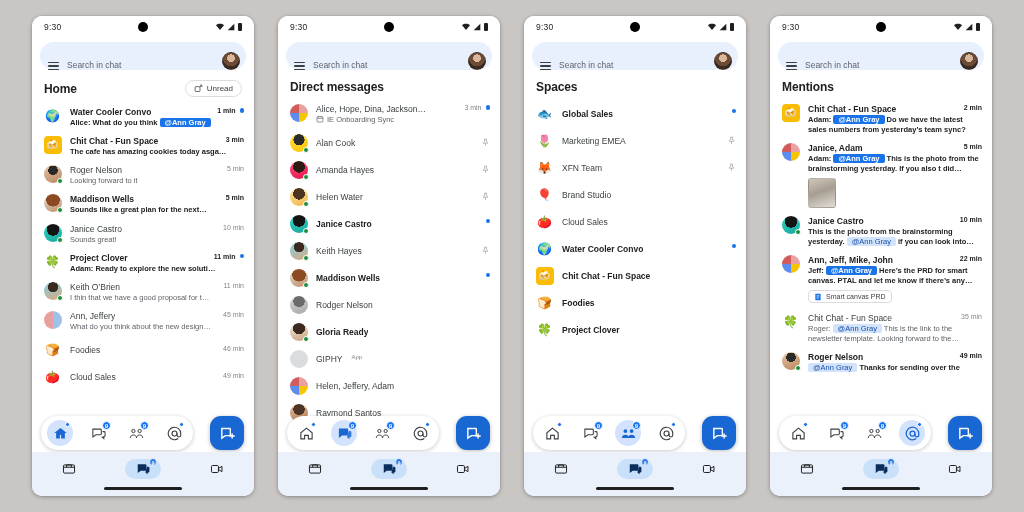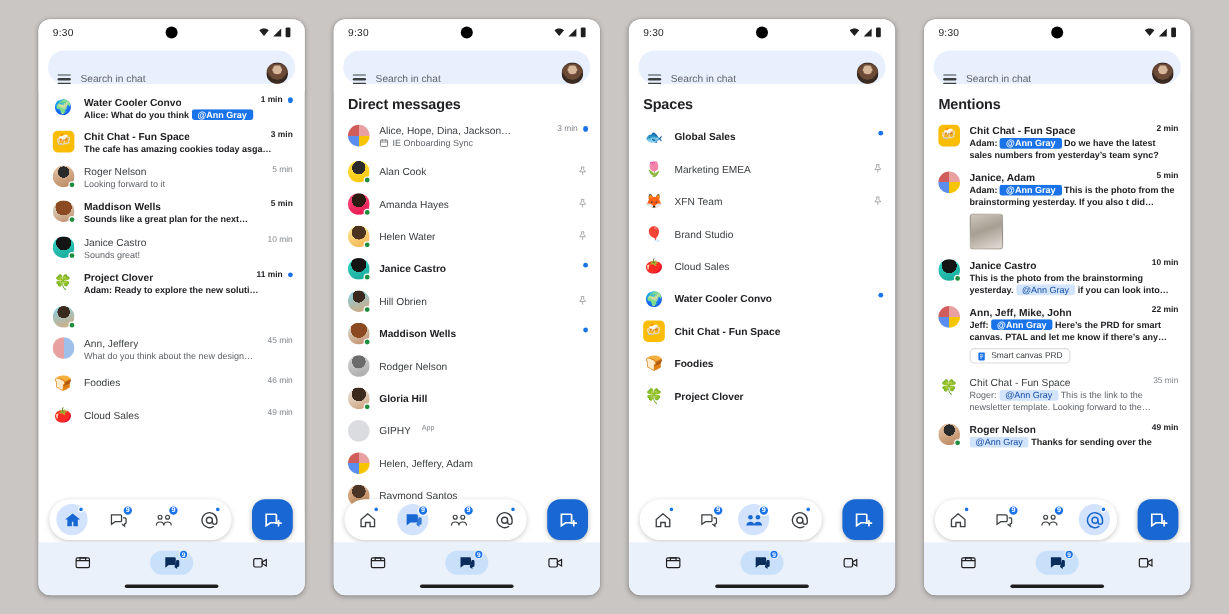--- a/index.html
+++ b/index.html
@@ -202,20 +202,31 @@
         <div class="searchbar">
           <div class="hamburger">
             <i></i>
             <i></i>
             <i></i>
           </div>
           <div class="search-ph">Search in chat</div>
           <div class="avatar-sm"></div>
         </div>
       </div>
+      <div class="sechead">
+        <div class="sectitle">Home</div>
+        <div class="unread-btn">
+          <svg viewBox="0 0 24 24" fill="none" stroke="#3c4043" stroke-width="2">
+            <rect x="3" y="7" width="13" height="13" rx="2"></rect>
+            <path d="M16 3h5v5"></path>
+            <path d="M21 3l-6 6"></path>
+          </svg>
+          <span>Unread</span>
+        </div>
+      </div>
       <div class="list">
         <div class="row">
           <div class="emoji">🌍</div>
           <div class="rbody">
             <div class="rtop">
               <div class="rname b">Water Cooler Convo</div>
               <div class="rmeta">
                 <span class="rtime b">1 min</span>
                 <span class="bluedot"></span>
               </div>
@@ -286,20 +297,29 @@
                 <span class="rtime b">11 min</span>
                 <span class="bluedot"></span>
               </div>
             </div>
             <div class="rsnip b">Adam: Ready to explore the new soluti…</div>
           </div>
         </div>
         <div class="row">
           <div class="av" style="background-image: radial-gradient(circle at 50% 28%, rgb(58, 42, 30) 0px, rgb(58, 42, 30) 32%, transparent 33%), linear-gradient(160deg, rgb(127, 211, 232), rgb(216, 168, 124)); background-size: cover;">
             <span class="dotpres"></span>
+          </div>
+          <div class="rbody">
+            <div class="rtop">
+              <div class="rname">Keith O’Brien</div>
+              <div class="rmeta">
+                <span class="rtime">11 min</span>
+              </div>
+            </div>
+            <div class="rsnip">I thin that we have a good proposal for t…</div>
           </div>
         </div>
         <div class="row">
           <div class="av" style="background-image: linear-gradient(90deg, rgb(232, 160, 160) 0px, rgb(232, 160, 160) 50%, rgb(159, 192, 232) 50%, rgb(159, 192, 232) 100%); background-size: cover;"></div>
           <div class="rbody">
             <div class="rtop">
               <div class="rname">Ann, Jeffery</div>
               <div class="rmeta">
                 <span class="rtime">45 min</span>
               </div>
@@ -499,21 +519,21 @@
               </div>
             </div>
           </div>
         </div>
         <div class="row compact">
           <div class="av" style="background-image: radial-gradient(circle at 50% 28%, rgb(58, 42, 30) 0px, rgb(58, 42, 30) 32%, transparent 33%), linear-gradient(160deg, rgb(127, 211, 232), rgb(216, 168, 124)); background-size: cover;">
             <span class="dotpres"></span>
           </div>
           <div class="rbody">
             <div class="rtop">
-              <div class="rname">Hill Obrien</div>
+              <div class="rname">Keith Hayes</div>
               <div class="rmeta">
                 <svg class="pin" viewBox="0 0 24 24" fill="none" stroke="#5f6368" stroke-width="1.8">
                   <path d="M9 3h6l-1 6 4 3v2H6v-2l4-3z"></path>
                   <path d="M12 14v7"></path>
                 </svg>
               </div>
             </div>
           </div>
         </div>
         <div class="row compact">
@@ -537,21 +557,21 @@
               <div class="rmeta"></div>
             </div>
           </div>
         </div>
         <div class="row compact">
           <div class="av" style="background-image: radial-gradient(circle at 50% 30%, rgb(59, 42, 29) 0px, rgb(59, 42, 29) 38%, transparent 39%), linear-gradient(160deg, rgb(240, 236, 229), rgb(201, 160, 122)); background-size: cover;">
             <span class="dotpres"></span>
           </div>
           <div class="rbody">
             <div class="rtop">
-              <div class="rname b">Gloria Hill</div>
+              <div class="rname b">Gloria Ready</div>
               <div class="rmeta"></div>
             </div>
           </div>
         </div>
         <div class="row compact">
           <div class="av" style="background-size: cover;"></div>
           <div class="rbody">
             <div class="rtop">
               <div class="rname">GIPHY</div>
               <span class="applabel">App</span>

